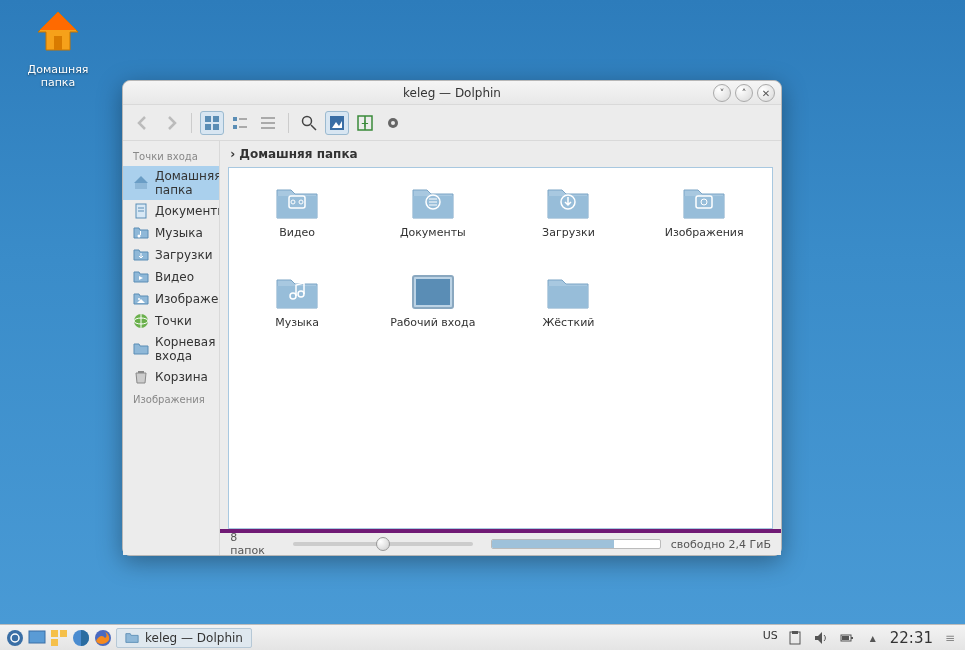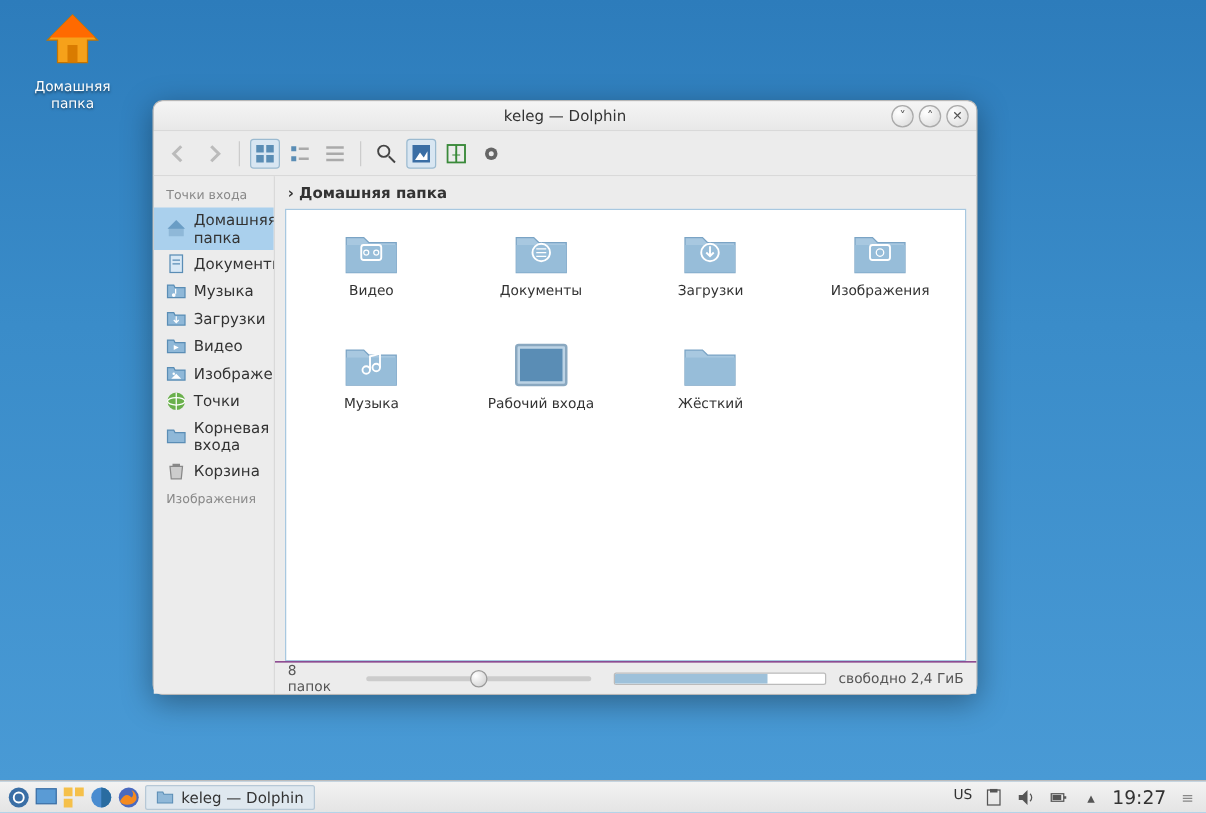--- a/index.html
+++ b/index.html
@@ -56,21 +56,21 @@
 .file-grid {
   flex:1; margin:0 8px 0 8px; border:1px solid #a8c8e0; background:#fff;
   display:grid; grid-template-columns:repeat(4,1fr); grid-auto-rows:90px;
   padding:10px 0; gap:0; align-content:start;
 }
 .file-item { display:flex; flex-direction:column; align-items:center; justify-content:flex-start; cursor:pointer; padding-top:4px; }
 .file-item .fname { font-size:11px; color:#333; margin-top:4px; text-align:center; }
 .folder-ico { width:48px; height:40px; }
 .statusbar {
   height:26px; display:flex; align-items:center; padding:0 10px; gap:10px;
-  border-top:1px solid #701a75; font-size:11px; color:#555;
+  border-top:4px solid #701a75; font-size:11px; color:#555;
 }
 .zoom-slider { flex:0 0 180px; height:4px; background:#ccc; border-radius:2px; position:relative; margin:0 8px;}
 .zoom-slider .knob { position:absolute; top:-5px; left:50%; width:14px; height:14px; border-radius:50%; background:radial-gradient(circle at 30% 30%,#fff,#ccc); border:1px solid #999; transform:translateX(-50%);}
 .free-bar { flex:0 0 170px; height:10px; border:1px solid #bbb; border-radius:2px; background:#fff; overflow:hidden;}
 .free-bar .used { height:100%; width:73%; background:#9ec1da;}
 .status-free { white-space:nowrap; }
 
 .taskbar {
   position:absolute; left:0; right:0; bottom:0; height:26px;
   background:linear-gradient(#f3f3f3,#e4e4e4);
@@ -382,16 +382,16 @@
         </svg>
     </span>
     <span class="task-ico">
       <svg width="14" height="14" viewBox="0 0 14 14">
           <rect x="1" y="4" width="10" height="6" fill="none" stroke="#555"></rect>
           <rect x="11" y="6" width="2" height="2" fill="#555"></rect>
           <rect x="2" y="5" width="7" height="4" fill="#555"></rect>
         </svg>
     </span>
     <span class="task-ico" style="color:#555;">▴</span>
-    <span class="clock">19:27</span>
+    <span class="clock">22:31</span>
     <span class="task-ico" style="color:#888;">≡</span>
   </div>
 </div>
 
 </body></html>

